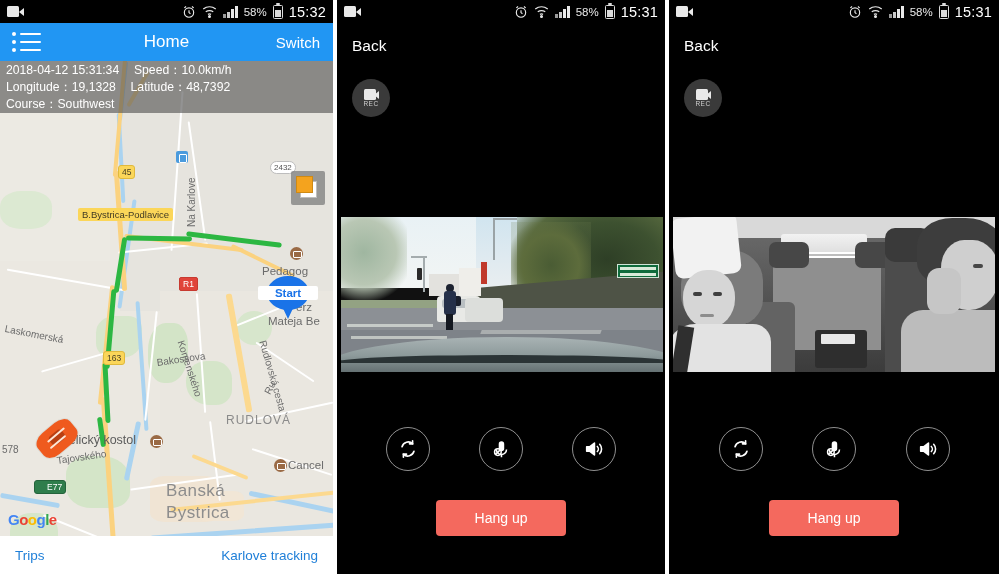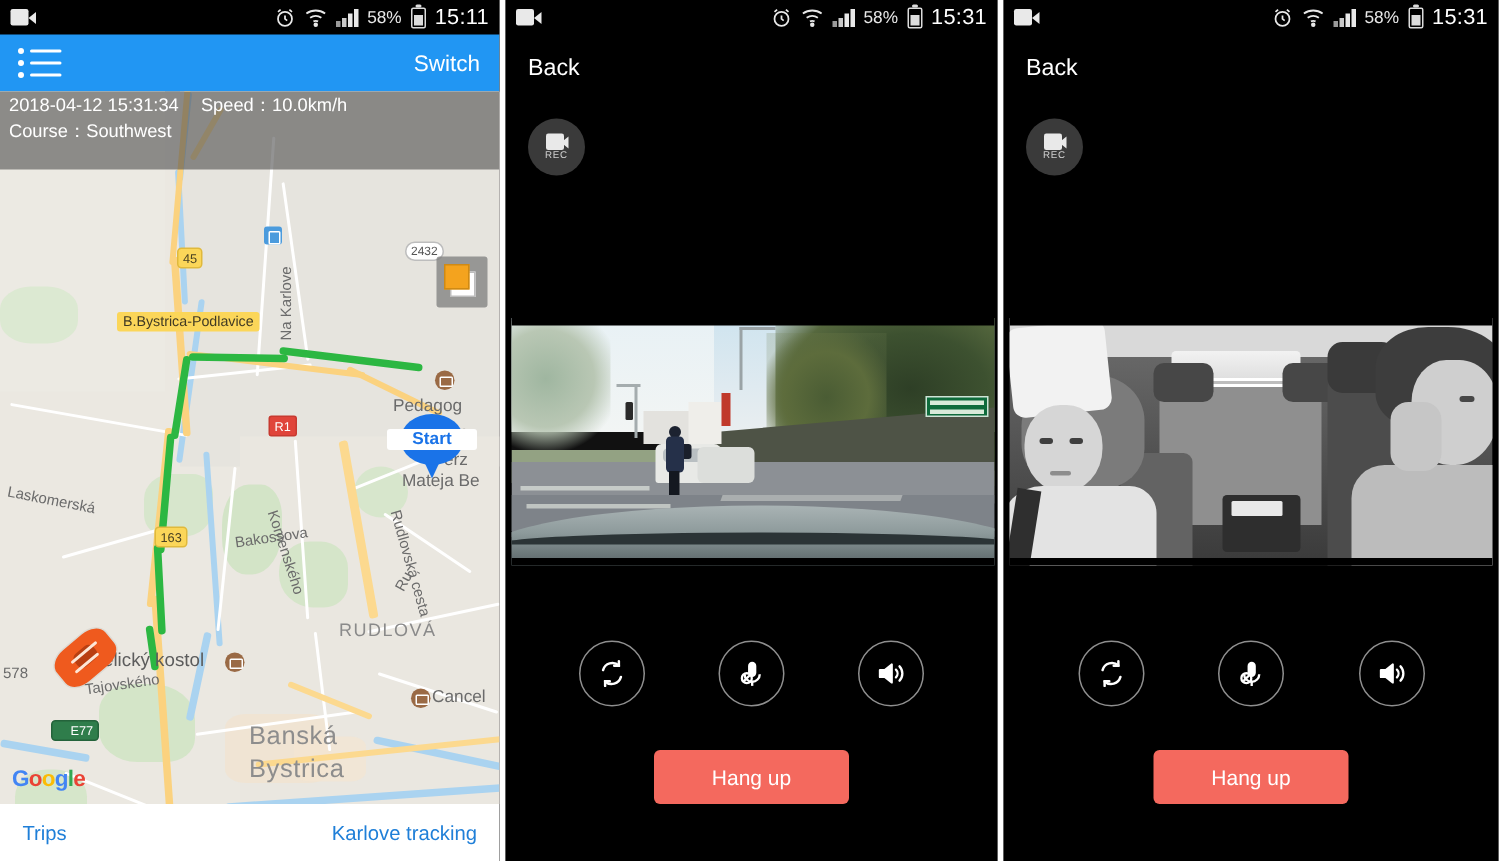--- a/index.html
+++ b/index.html
@@ -309,39 +309,40 @@
           </svg>
         </span>
         <span class="icn bars">
           <i></i>
             <i></i>
             <i></i>
             <i></i>
         </span>
         <span class="sb-batt-txt">58%</span>
         <span class="icn batt"></span>
-        <span class="sb-time">15:11</span>
+        <span class="sb-time">15:32</span>
       </div>
     </div>
 
     <div class="appbar">
       <div class="menu-btn">
         <span class="menu-row">
             <span class="dot"></span>
             <span class="ln"></span>
           </span>
         <span class="menu-row">
             <span class="dot"></span>
             <span class="ln"></span>
           </span>
         <span class="menu-row">
             <span class="dot"></span>
             <span class="ln"></span>
           </span>
       </div>
+      <div class="appbar-title">Home</div>
       <div class="appbar-action">Switch</div>
     </div>
 
     <div class="mapwrap">
       <div class="map">
         <div class="landA"></div>
           <div class="landB"></div>
           <div class="landC"></div>
         <div class="green6"></div>
           <div class="green1"></div>
@@ -444,20 +445,25 @@
         <div class="glogo">
           <span class="b">G</span><span class="r">o</span><span class="y">o</span><span class="b">g</span><span class="g">l</span><span class="r">e</span>
         </div>
       </div>
 
       <div class="infobox">
         <div class="row">
           <span>2018-04-12 15:31:34</span>
           <span class="gap"></span>
           <span>Speed：</span><span>10.0km/h</span>
+        </div>
+        <div class="row">
+          <span>Longitude：</span><span>19,1328</span>
+          <span class="gap"></span>
+          <span>Latitude：</span><span>48,7392</span>
         </div>
         <div class="row">
           <span>Course：</span><span>Southwest</span>
         </div>
       </div>
 
       <div class="layers-btn">
         <div class="sq-back"></div>
           <div class="sq-front"></div>
       </div>

